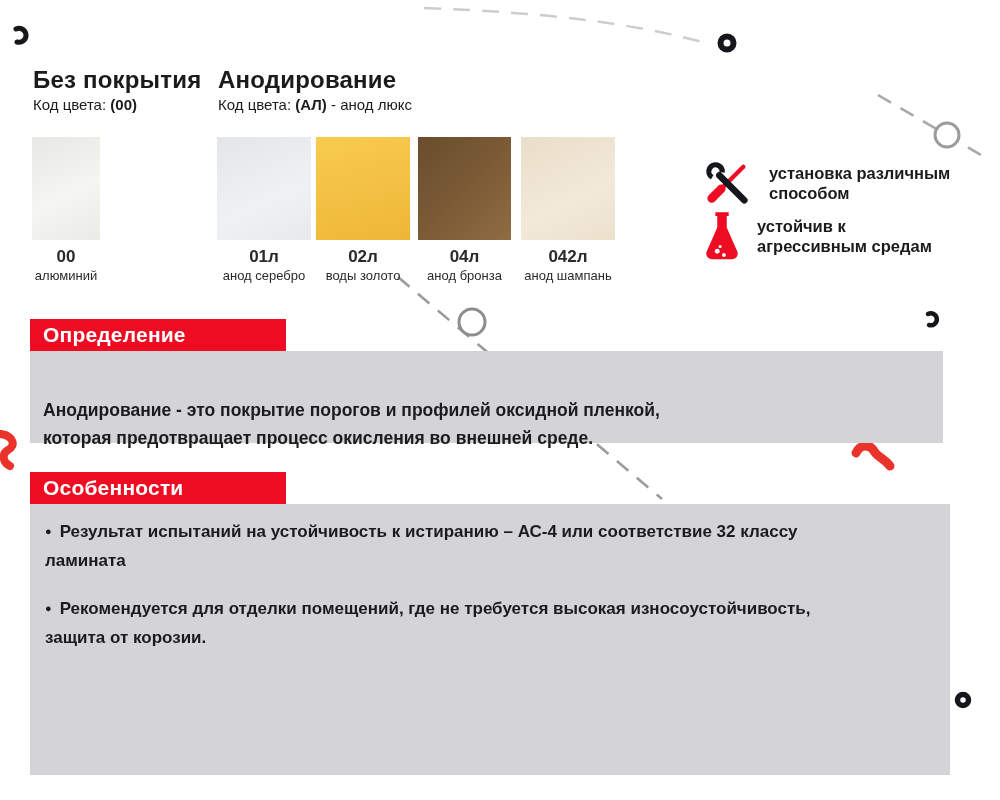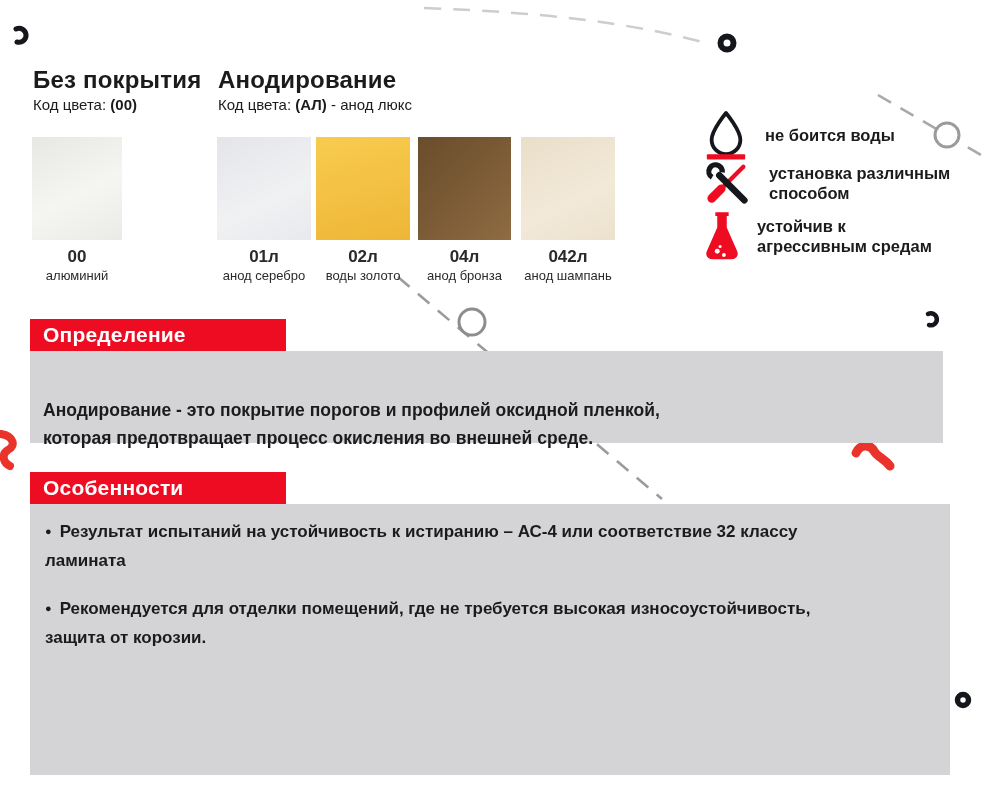--- a/index.html
+++ b/index.html
@@ -67,21 +67,21 @@
     <b>(00)</b>
   </div>
 
   <div class="abs content col-title" style="left:218px;top:66px;">Анодирование</div>
   <div class="abs content code-line" style="left:218px;top:96px;">
     <span>Код цвета:</span>
     <b>(АЛ)</b>
     <span>- анод люкс</span>
   </div>
 
-  <div class="swatch" style="left:32px;width:90px;">
+  <div class="swatch" style="left:32px;width:68px;">
     <div class="chip" style="background: linear-gradient(155deg, rgb(231, 231, 227) 0%, rgb(245, 245, 241) 55%, rgb(234, 234, 230) 100%);"></div>
     <div class="sw-code">00</div>
     <div class="sw-name">алюминий</div>
   </div>
   <div class="swatch" style="left:217px;">
     <div class="chip" style="background: linear-gradient(155deg, rgb(227, 229, 232) 0%, rgb(240, 241, 243) 60%, rgb(231, 233, 236) 100%);"></div>
     <div class="sw-code">01л</div>
     <div class="sw-name">анод серебро</div>
   </div>
   <div class="swatch" style="left:316px;">
@@ -93,27 +93,20 @@
     <div class="chip" style="background: linear-gradient(135deg, rgb(106, 77, 44) 0%, rgb(125, 92, 55) 55%, rgb(143, 108, 66) 100%);"></div>
     <div class="sw-code">04л</div>
     <div class="sw-name">анод бронза</div>
   </div>
   <div class="swatch" style="left:521px;">
     <div class="chip" style="background: linear-gradient(155deg, rgb(234, 222, 201) 0%, rgb(242, 233, 216) 60%, rgb(236, 225, 205) 100%);"></div>
     <div class="sw-code">042л</div>
     <div class="sw-name">анод шампань</div>
   </div>
 
-  <div class="benefit" style="top:108px;">
-    <svg width="46" height="54" viewBox="0 0 48 54">
-      <path d="M24 4 C24 4 9 22 9 32 a15 15 0 0 0 30 0 C39 22 24 4 24 4 Z" fill="none" stroke="#15171c" stroke-width="4" stroke-linejoin="round"></path>
-      <rect x="4" y="47" width="40" height="5.5" rx="1" fill="#ED0C22"></rect>
-    </svg>
-    <div class="txt">не боится воды</div>
-  </div>
 
   <div class="benefit" style="top:160px;">
     <svg width="50" height="46" viewBox="0 0 52 48">
       <line x1="9" y1="40" x2="19" y2="30" stroke="#ED0C22" stroke-width="9" stroke-linecap="round"></line>
       <line x1="18" y1="31" x2="42" y2="7" stroke="#ED0C22" stroke-width="4.5" stroke-linecap="round"></line>
       <circle cx="13" cy="12" r="7" fill="none" stroke="#15171c" stroke-width="5.5" stroke-dasharray="30 14" transform="rotate(120 13 12)"></circle>
       <line x1="17" y1="16" x2="43" y2="42" stroke="#15171c" stroke-width="7" stroke-linecap="round"></line>
     </svg>
     <div class="txt">установка различным
 способом</div>

